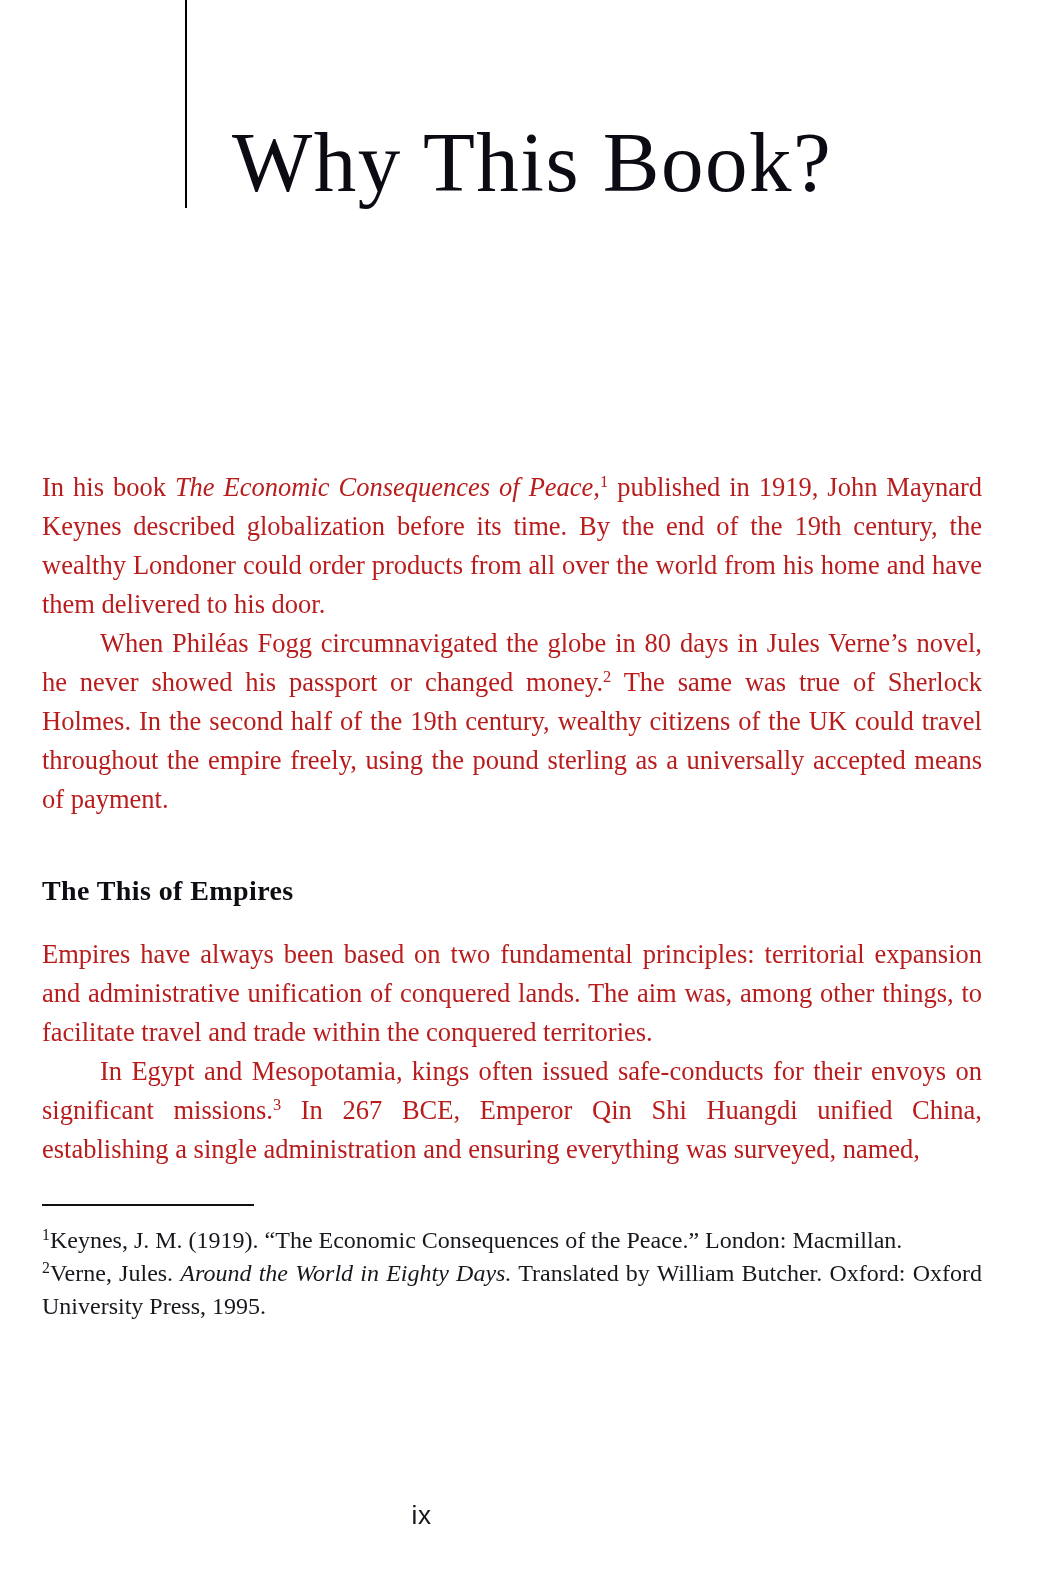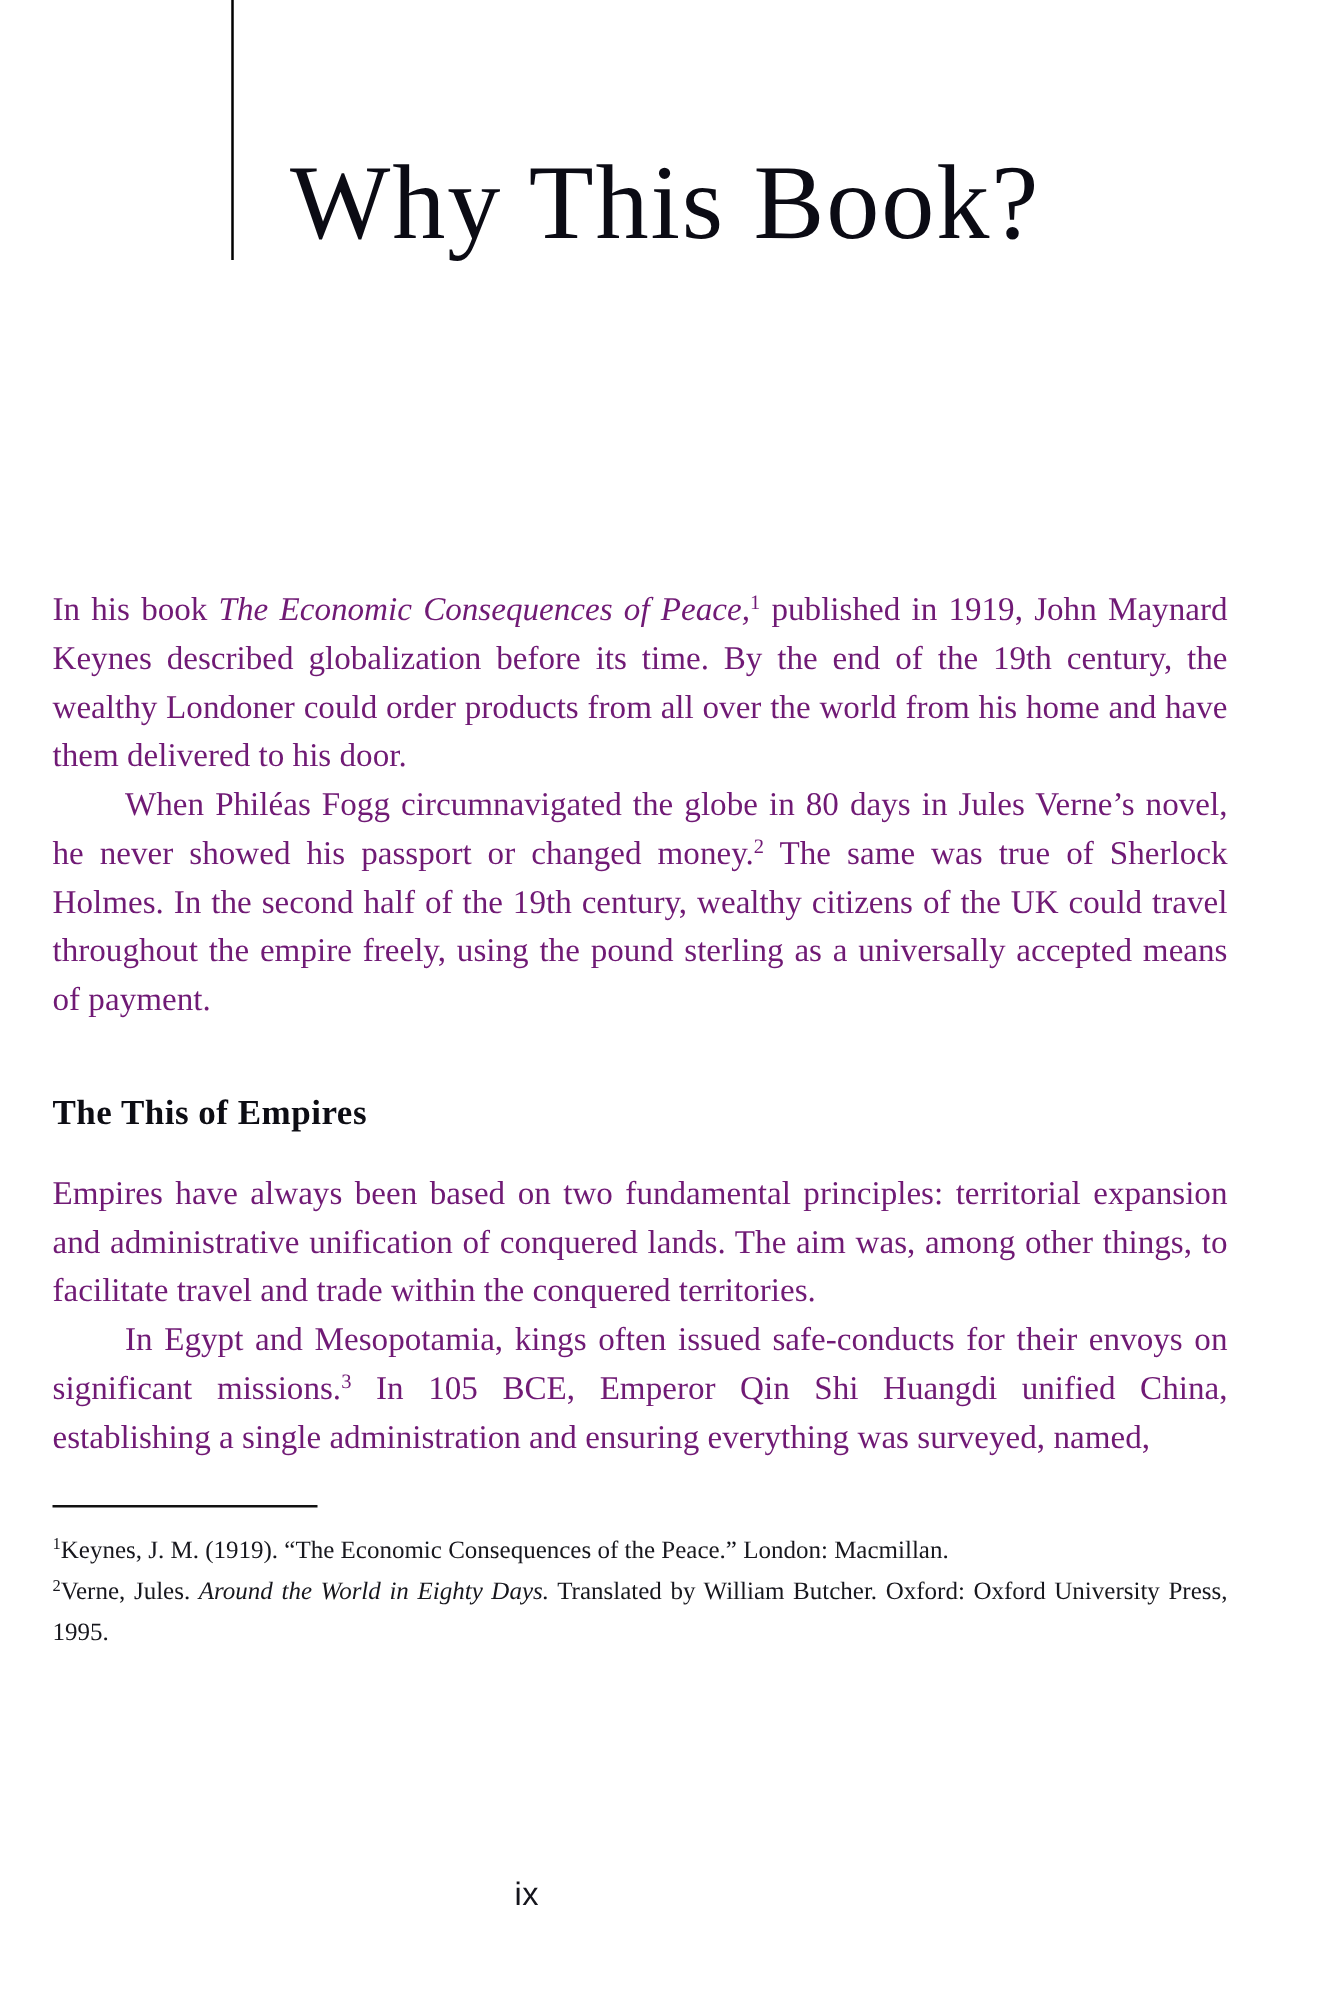--- a/index.html
+++ b/index.html
@@ -59,21 +59,21 @@
     width: 940px;
   }
 
   p.body {
     margin: 0;
     font-size: 26.5px;
     line-height: 39px;
     text-align: justify;
     text-justify: inter-word;
     hyphens: manual;
-    color: #701a75;
+    color: #b91c1c;
   }
 
   p.body.indent {
     text-indent: 58px;
   }
 
   .section-heading {
     margin: 0;
     font-size: 28px;
     line-height: 36px;
@@ -105,21 +105,21 @@
 
   .footnote-rule {
     width: 212px;
     height: 1.5px;
     background: #111111;
     margin: 0 0 18px 0;
   }
 
   p.footnote {
     margin: 0;
-    font-size: 20px;
+    font-size: 24px;
     line-height: 33px;
     text-align: justify;
     text-justify: inter-word;
     color: #17171d;
   }
 
   p.footnote sup {
     font-size: 0.66em;
     vertical-align: 0.5em;
     line-height: 0;
@@ -153,21 +153,21 @@
         <p class="body"><span>In his book </span><em class="title-italic">The Economic Consequences of Peace,</em><sup class="fn-ref">1</sup><span> published in 1919, John Maynard Keynes described globalization before its time. By the end of the 19th century, the wealthy Londoner could order products from all over the world from his home and have them delivered to his door.</span></p>
         <p class="body indent"><span>When Philéas Fogg circumnavigated the globe in 80 days in Jules Verne’s novel, he never showed his passport or changed money.</span><sup class="fn-ref">2</sup><span> The same was true of Sherlock Holmes. In the second half of the 19th century, wealthy citizens of the UK could travel throughout the empire freely, using the pound sterling as a univer­sally accepted means of payment.</span></p>
       </div>
 
     <div class="gap-before-heading"></div>
     <h2 class="section-heading">The This of Empires</h2>
     <div class="gap-after-heading"></div>
 
     <div>
         <p class="body"><span>Empires have always been based on two fundamental principles: territorial expan­sion and administrative unification of conquered lands. The aim was, among other things, to facilitate travel and trade within the conquered territories.</span></p>
-        <p class="body indent"><span>In Egypt and Mesopotamia, kings often issued safe-conducts for their envoys on significant missions.</span><sup class="fn-ref">3</sup><span> In 105 BCE, Emperor Qin Shi Huangdi unified China, establishing a single administration and ensuring everything was surveyed, named,</span></p>
+        <p class="body indent"><span>In Egypt and Mesopotamia, kings often issued safe-conducts for their envoys on significant missions.</span><sup class="fn-ref">3</sup><span> In 267 BCE, Emperor Qin Shi Huangdi unified China, establishing a single administration and ensuring everything was surveyed, named,</span></p>
       </div>
   </div>
 
   <div class="footnotes">
     <div class="footnote-rule"></div>
     <div>
         <p class="footnote"><sup>1</sup><span>Keynes, J. M. (1919). “The Economic Consequences of the Peace.” London: Macmillan.</span></p>
         <p class="footnote"><sup>2</sup><span>Verne, Jules. </span><em class="title-italic">Around the World in Eighty Days.</em><span> Translated by William Butcher. Oxford: Oxford University Press, 1995.</span></p>
       </div>
   </div>

